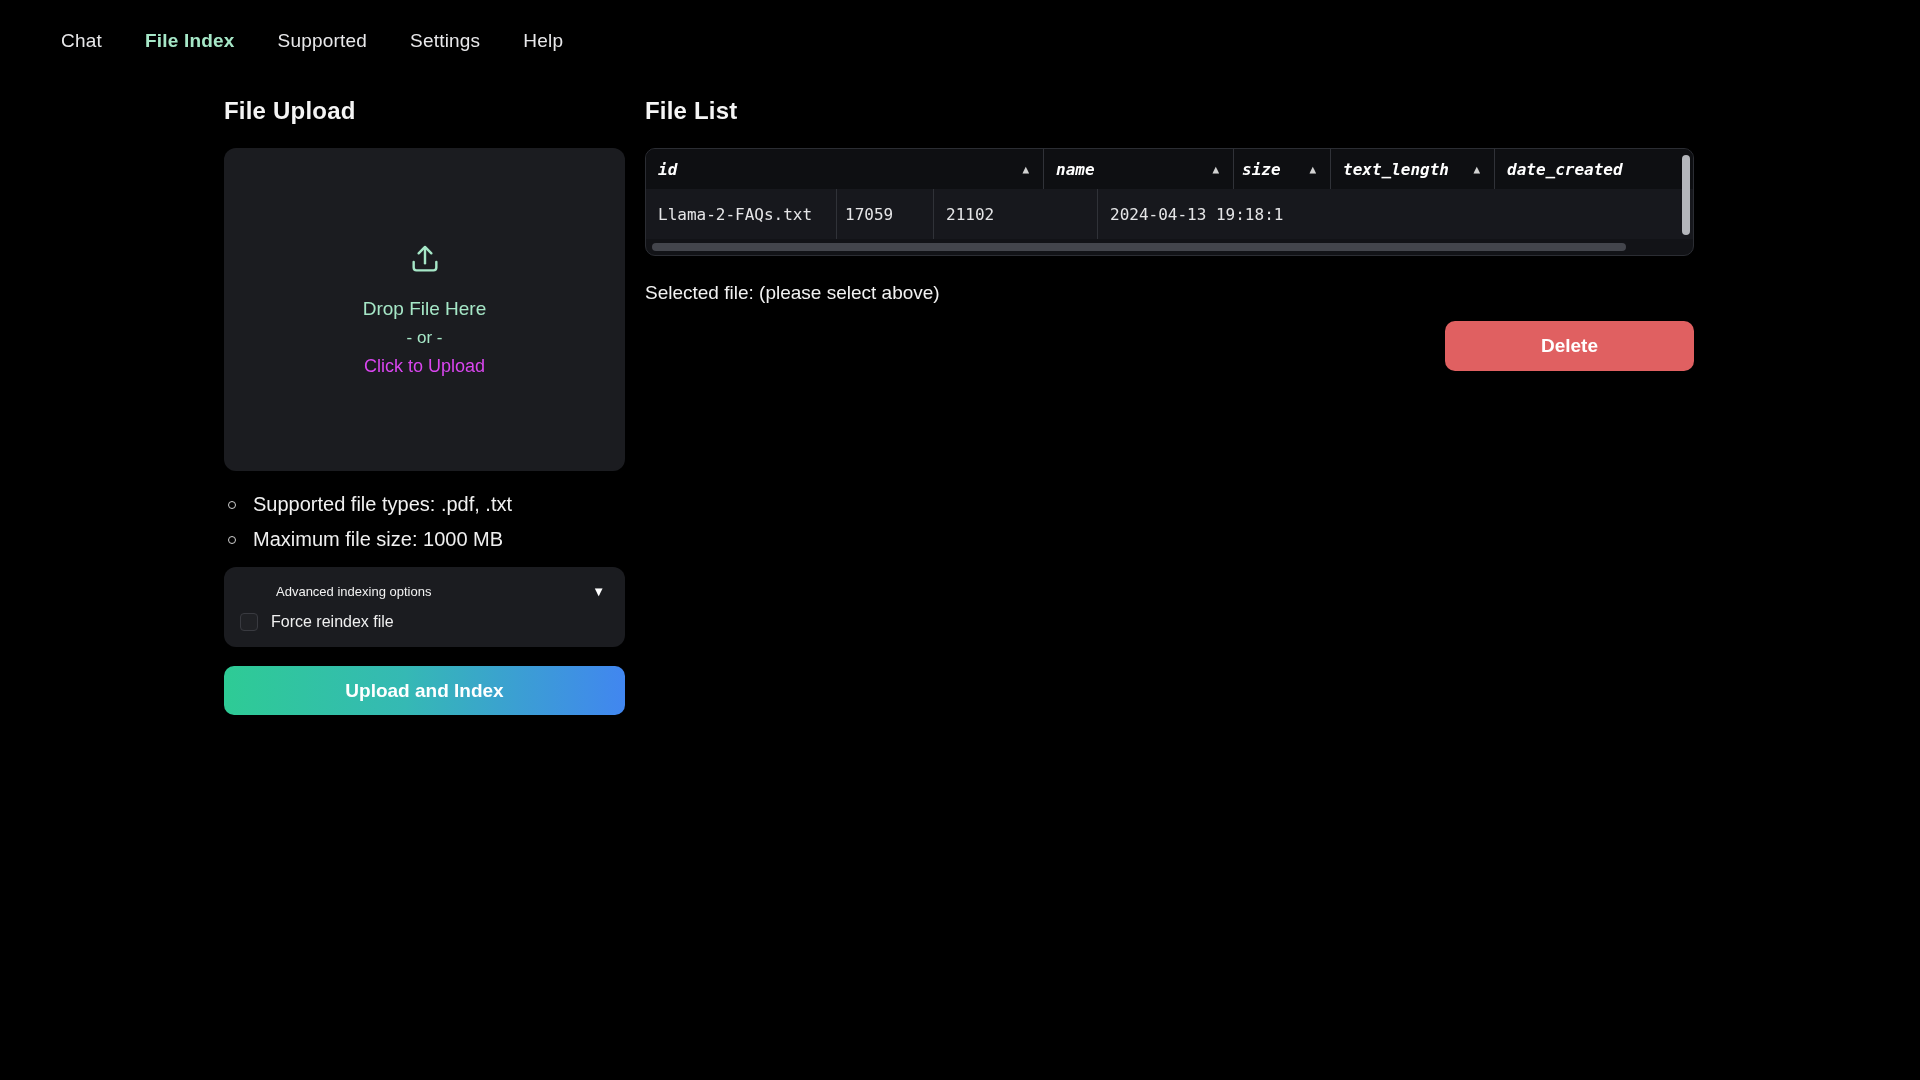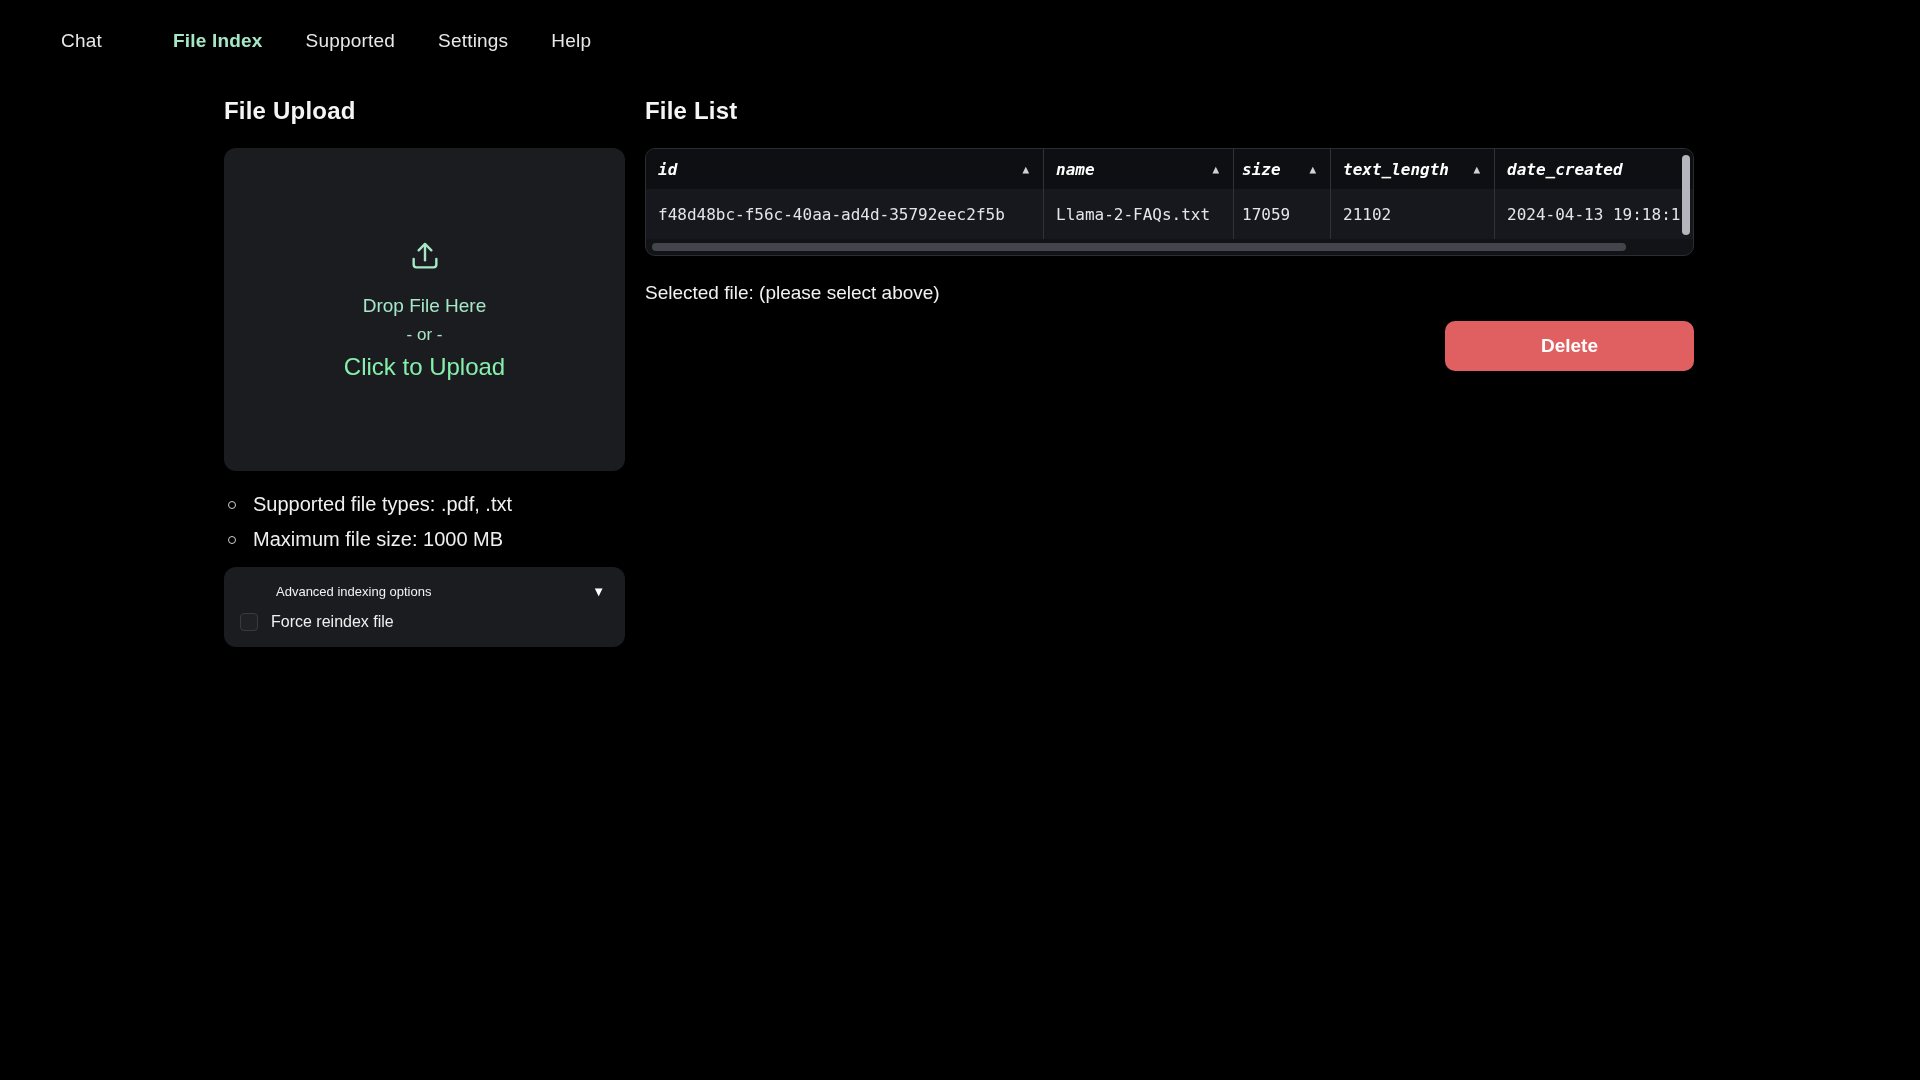--- a/index.html
+++ b/index.html
@@ -2,36 +2,36 @@
 <html><head>
 <meta charset="utf-8">
 <style>
   * { margin:0; padding:0; box-sizing:border-box; }
   html,body { width:1920px; height:1080px; background:#000; overflow:hidden;
     font-family:"Liberation Sans", sans-serif; color:#eaeaea; }
 
   
   .nav { display:flex; gap:43px; padding:30px 0 0 61px; align-items:center; }
   .tab { font-size:19px; color:#e8e8ea; cursor:pointer; letter-spacing:.2px; }
-  .tab.active { color:#a6e7c7; font-weight:bold;margin-left:28px; }
+  .tab.active { color:#a6e7c7; font-weight:bold; }
 
   
   .main { display:flex; gap:20px; padding:45px 0 0 224px; align-items:flex-start; }
   .col-left  { width:401px; flex:0 0 401px; }
   .col-right { width:1049px; flex:0 0 1049px; }
   h2.section-title { font-size:24px; font-weight:bold; color:#f5f5f5; margin:0 0 23px 0; letter-spacing:.2px; }
 
   
   .dropzone { height:323px; background:#1b1c20; border-radius:12px;
     display:flex; flex-direction:column; align-items:center; justify-content:center;
     text-align:center; cursor:pointer; }
   .dropzone .up-icon { margin-bottom:18px; }
   .dz-line1 { color:#a6e7c7; font-size:19px; margin-bottom:8px; }
   .dz-line2 { color:#a6e7c7; font-size:17px; margin-bottom:8px; }
-  .dz-line3 { color:#86efac; font-size:24px; cursor:pointer; }
+  .dz-line3 { color:#d946ef; font-size:18px; cursor:pointer; }
 
   
   .notes { margin-top:22px; }
   .note { display:flex; align-items:center; gap:17px; margin-bottom:12px; padding-left:4px; }
   .ring { width:8px; height:8px; border:1.5px solid #cfcfcf; border-radius:50%; flex:0 0 auto; }
   .note-text { font-size:20px; color:#f0f0f0; }
 
   
   .accordion { margin-top:16px; background:#1b1c20; border-radius:12px; padding:17px 20px 16px 16px; }
   .acc-head { display:flex; align-items:center; justify-content:space-between; cursor:pointer; }
@@ -118,20 +118,21 @@
       <div class="acc-head">
         <span class="acc-title">Advanced indexing options</span>
         <span class="acc-caret">▼</span>
       </div>
       <div class="acc-body">
         <span class="checkbox"></span>
         <span class="chk-label">Force reindex file</span>
       </div>
     </div>
 
+    <button class="upload-btn">Upload and Index</button>
   </div>
 
   <div class="col-right">
     <h2 class="section-title">File List</h2>
 
     <div class="table-wrap">
       <div class="thead">
         <div class="cell c-id">
           <span>id</span>
           <span class="sort-arrow">▲</span>
@@ -147,21 +148,20 @@
         <div class="cell c-tlen">
           <span>text_length</span>
           <span class="sort-arrow">▲</span>
         </div>
         <div class="cell c-date">
           <span>date_created</span>
         </div>
       </div>
 
       <div class="tbody-row">
-        <div class="cell c-id">f48d48bc-f56c-40aa-ad4d-35792eec2f5b</div>
         <div class="cell c-name">Llama-2-FAQs.txt</div>
         <div class="cell c-size">17059</div>
         <div class="cell c-tlen">21102</div>
         <div class="cell c-date">2024-04-13 19:18:1</div>
       </div>
 
       <div class="vscroll"></div>
       <div class="hscroll"></div>
     </div>
 

